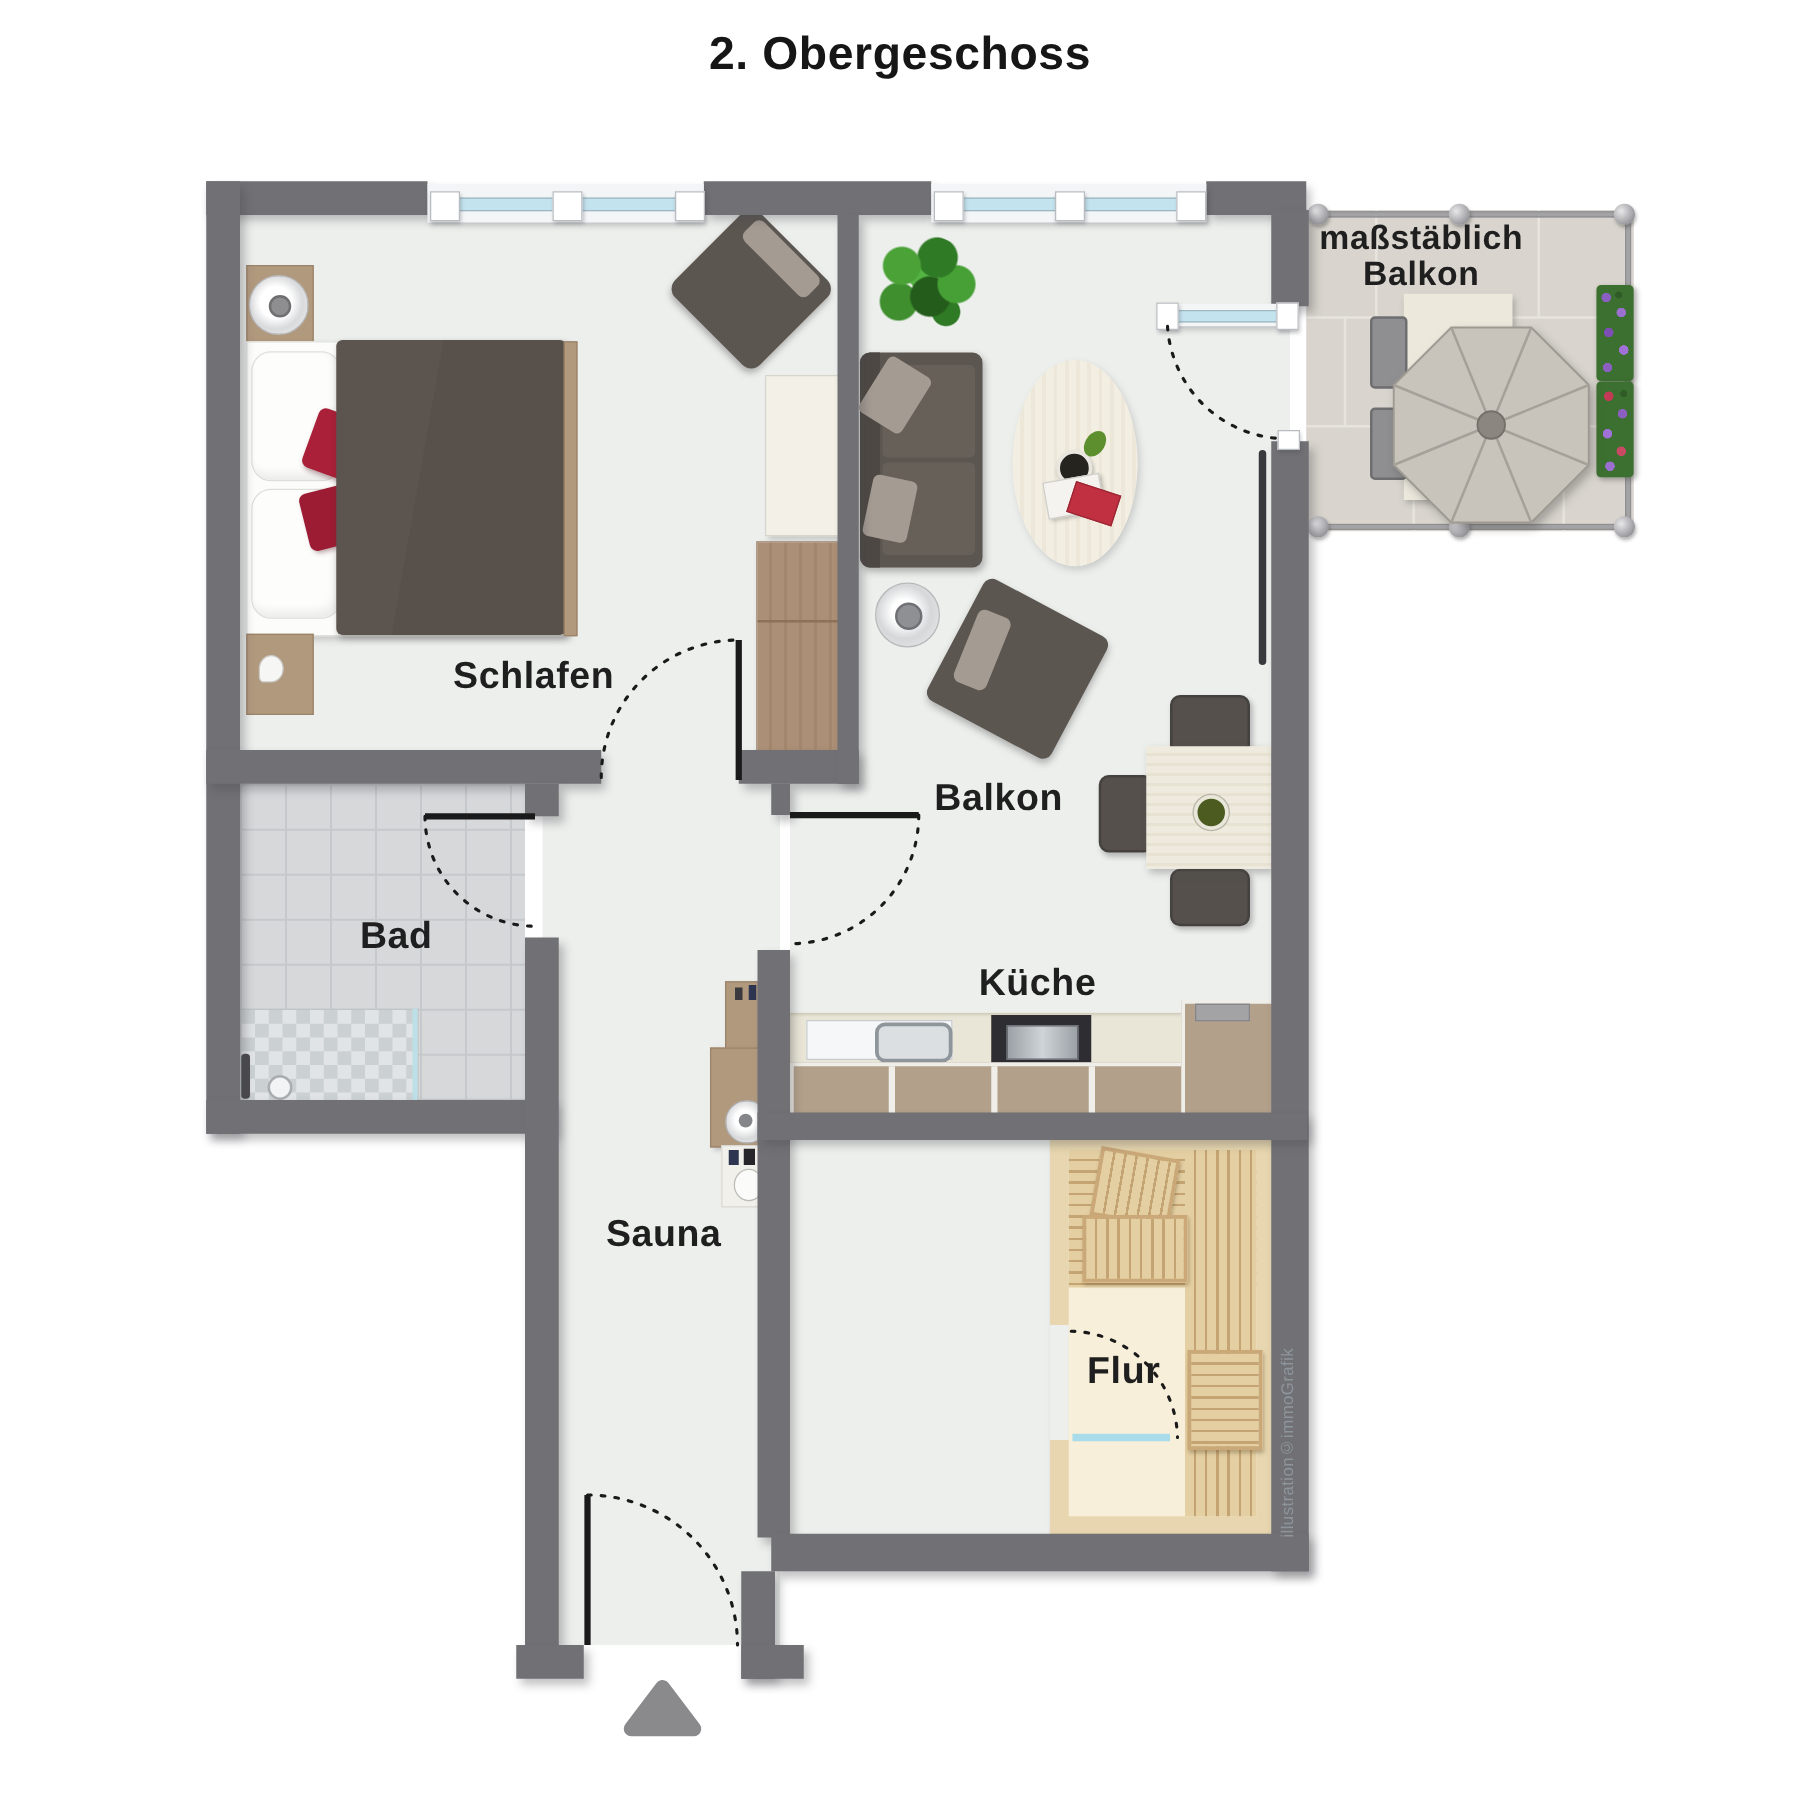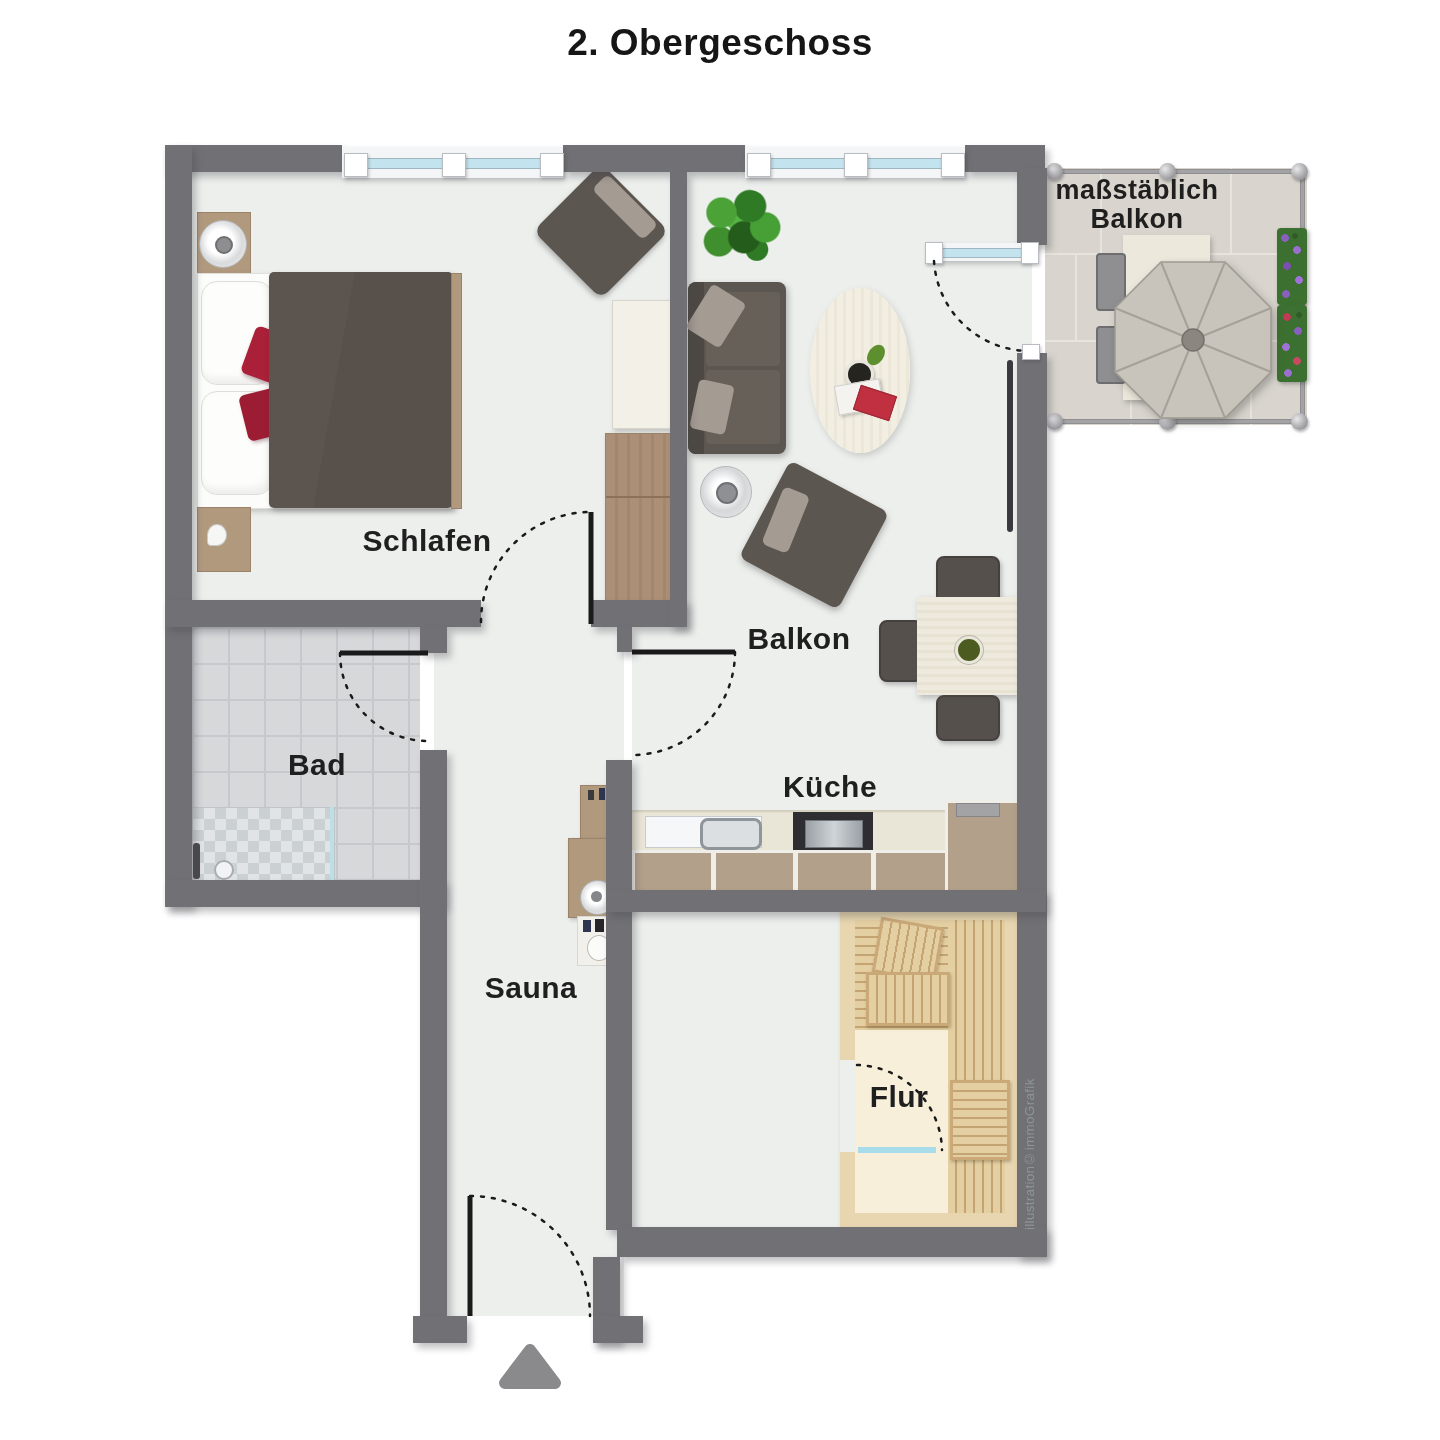--- a/index.html
+++ b/index.html
@@ -234,21 +234,21 @@
       <path d="M934,261 A96,96 0 0 0 1028,351" stroke-width="2.5" stroke-dasharray="3 8" stroke-linecap="round"></path>
       <path d="M470,1196 L470,1316" stroke-width="5"></path>
       <path d="M470,1196 A120,120 0 0 1 590,1316" stroke-width="2.5" stroke-dasharray="3 8" stroke-linecap="round"></path>
       <path d="M857,1065 A87,87 0 0 1 942,1150" stroke-width="2.5" stroke-dasharray="3 8" stroke-linecap="round"></path>
     </g>
     <line x1="858" y1="1150" x2="936" y2="1150" stroke="#a8dcea" stroke-width="6"></line>
     <polygon points="505,1383 530,1350 555,1383" fill="#8a8a8d" stroke="#8a8a8d" stroke-width="12" stroke-linejoin="round"></polygon>
   </svg>
 
   <div class="label" style="left:327px;top:524px;width:200px;">Schlafen</div>
-  <div class="label" style="left:257px;top:748px;width:120px;">Bad</div>
+  <div class="label" style="left:257px;top:732px;width:120px;">Bad</div>
   <div class="label" style="left:699px;top:622px;width:200px;">Balkon</div>
   <div class="label" style="left:730px;top:770px;width:200px;">Küche</div>
   <div class="label" style="left:431px;top:971px;width:200px;">Sauna</div>
   <div class="label" style="left:799px;top:1080px;width:200px;">Flur</div>
 
   <div class="credit">illustration©immoGrafik</div>
 
 </div>
 
 </body></html>

